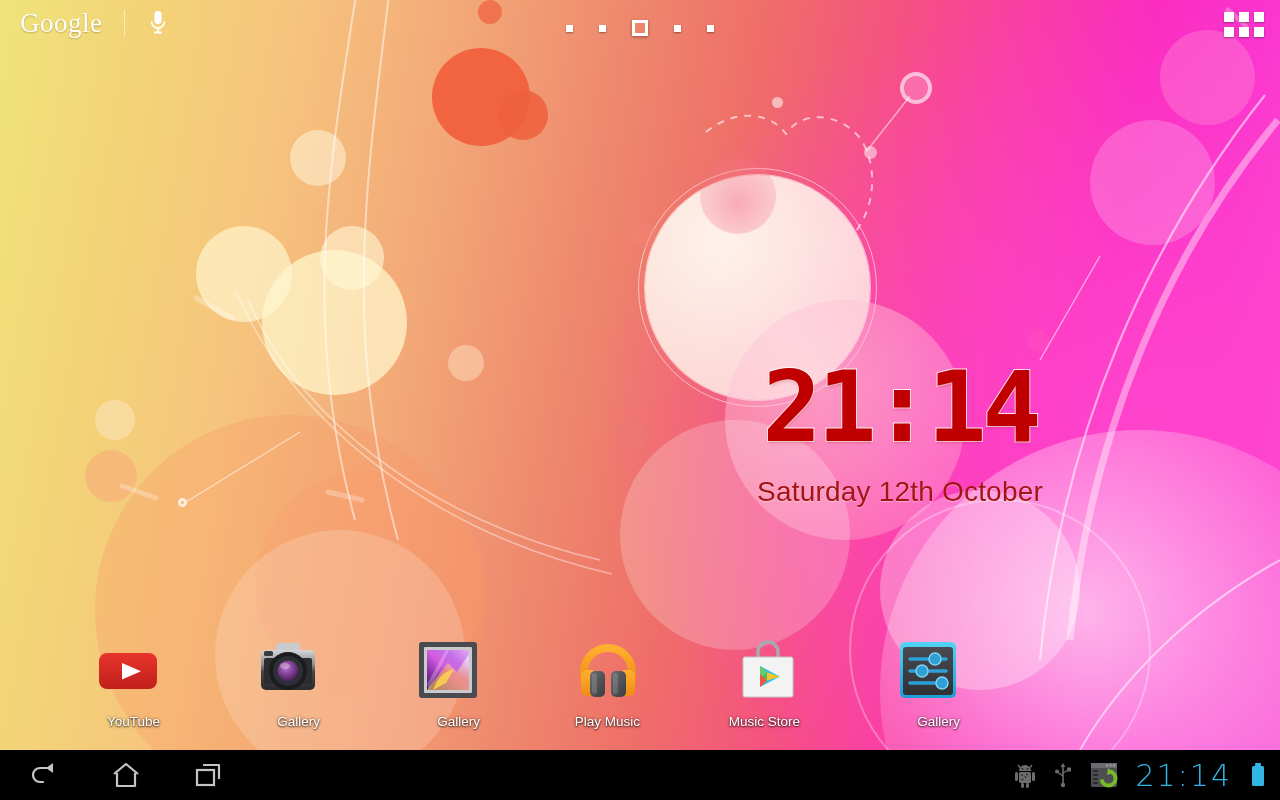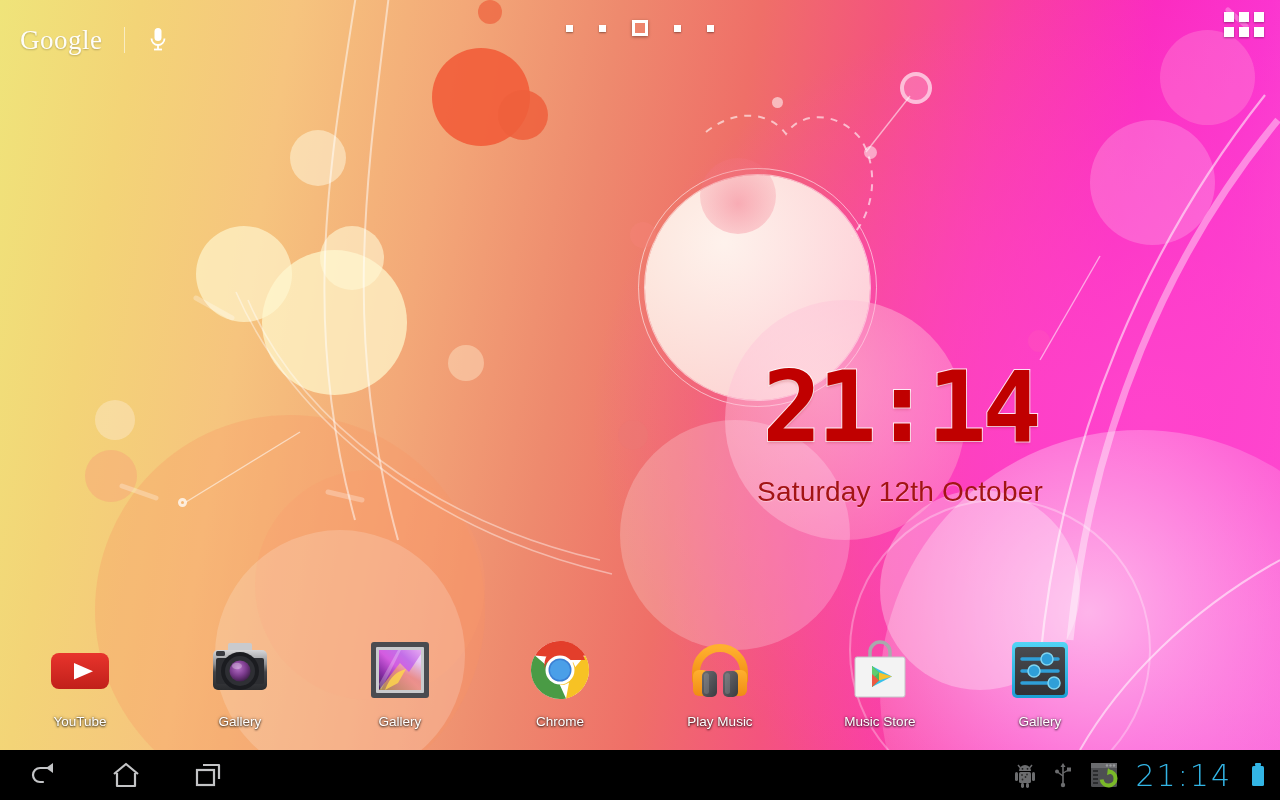--- a/index.html
+++ b/index.html
@@ -23,21 +23,21 @@
         #f4547e 63%,
         #f93fa1 72%,
         #fb2bc0 82%,
         #fb34cf 90%,
         #f957d8 100%);
   }
   .bub { position:absolute; border-radius:50%; }
   .ring { position:absolute; border-radius:50%; border:1px solid rgba(255,255,255,.45); }
 
   
-  #google-widget { position:absolute; left:14px; top:20px; height:40px;
+  #google-widget { position:absolute; left:14px; top:3px; height:40px;
                    display:flex; align-items:center; gap:4px; }
   #google-word { font-family:"Liberation Serif", serif; font-size:27px; color:#fff;
                  letter-spacing:.5px; padding:0 18px 0 6px;
                  text-shadow:0 1px 2px rgba(0,0,0,.28); opacity:.95; }
   #gw-div { width:1px; height:26px; background:rgba(255,255,255,.55); }
   #mic-wrap { padding:0 20px; display:flex; align-items:center; }
 
   
   #page-dots { position:absolute; left:0; top:20px; width:1280px;
                display:flex; justify-content:center; align-items:center; gap:26px; }
@@ -60,21 +60,21 @@
                 -webkit-text-stroke:2px rgba(255,255,255,.85);
                 paint-order:stroke fill;
                 text-shadow:0 2px 3px rgba(150,0,0,.22); }
   #clock-date { margin-top:20px; font-size:28px; font-weight:normal; color:#a31414;
                 letter-spacing:.2px; text-shadow:0 1px 1px rgba(255,255,255,.4); }
 
   
   #dock { position:absolute; left:0; top:638px; width:1280px; height:104px;
           display:flex; align-items:flex-start; }
   .app { width:160px; text-align:center; cursor:pointer;
-         display:flex; flex-direction:column; align-items:center; }
+         display:flex; flex-direction:column; align-items:flex-end; }
   .app .icon { width:64px; height:64px; position:relative; }
   .app .lbl { margin-top:12px; font-size:13.5px; color:#fff;
               text-shadow:0 1px 2px rgba(0,0,0,.75), 0 0 3px rgba(0,0,0,.5); }
 
   
   #navbar { position:absolute; left:0; top:750px; width:1280px; height:50px;
             background:#000; display:flex; align-items:center; }
   #nav-left { display:flex; align-items:center; gap:38px; padding-left:22px; }
   .navbtn { width:44px; height:40px; display:flex; align-items:center;
             justify-content:center; cursor:pointer; }
@@ -272,39 +272,20 @@
           <rect x="8" y="9" width="48" height="46" rx="1" fill="#c9cacd"></rect>
           <rect x="11" y="12" width="42" height="40" fill="url(#gimg)"></rect>
           <path d="M11 52 L32 25 L41 34 L53 16 L53 52 Z" fill="url(#gray)" opacity=".55"></path>
           <path d="M17 52 C22 38 30 33 38 31 L30 45 Z" fill="#ffd94a" opacity=".8"></path>
           <path d="M11 46 L30 12 L33 12 L13 52 Z" fill="rgba(255,255,255,.25)"></path>
         </svg>
       </div>
       <div class="lbl">Gallery</div>
     </div>
 
-    <div class="app">
-      <div class="icon">
-        <svg width="64" height="64" viewBox="0 0 64 64">
-          <circle cx="32" cy="32" r="29" fill="#fff"></circle>
-          <path d="M32 3 A29 29 0 0 1 57.1 17.5 L34 20 Z" fill="#e33e2b"></path>
-          <path d="M57.1 17.5 A29 29 0 0 1 38 60.4 L43 34 Z" fill="#f7c224"></path>
-          <path d="M38 60.4 A29 29 0 0 1 6.9 17.5 L26 34 Z" fill="#4a9b45"></path>
-          <path d="M6.9 17.5 A29 29 0 0 1 32 3 L34 20 Z" fill="#e33e2b"></path>
-          <path d="M32 8 L57.1 17.5 A29 29 0 0 0 32 3 Z" fill="#e33e2b"></path>
-          <path d="M17 32 A15 15 0 0 1 57 22 L34 22 A10 10 0 0 0 24 40 Z" fill="#e33e2b"></path>
-          <path d="M32 47 A15 15 0 0 0 45 24 L34 42 Z" fill="#f7c224"></path>
-          <path d="M32 47 A15 15 0 0 1 19 24 L30 42 Z" fill="#4a9b45"></path>
-          <circle cx="32" cy="32" r="14.5" fill="#fff"></circle>
-          <circle cx="32" cy="32" r="11.5" fill="#3b7fd4"></circle>
-          <circle cx="32" cy="32" r="10" fill="#4a9fe8"></circle>
-        </svg>
-      </div>
-      <div class="lbl">Chrome</div>
-    </div>
 
     <div class="app">
       <div class="icon">
         <svg width="64" height="64" viewBox="0 0 64 64">
           <defs>
               <linearGradient id="pmo" x1="0" y1="0" x2="0" y2="1">
             <stop offset="0" stop-color="#ffb02e"></stop>
                 <stop offset="1" stop-color="#f08c14"></stop>
               </linearGradient>
             <linearGradient id="pmd" x1="0" y1="0" x2="1" y2="1">

